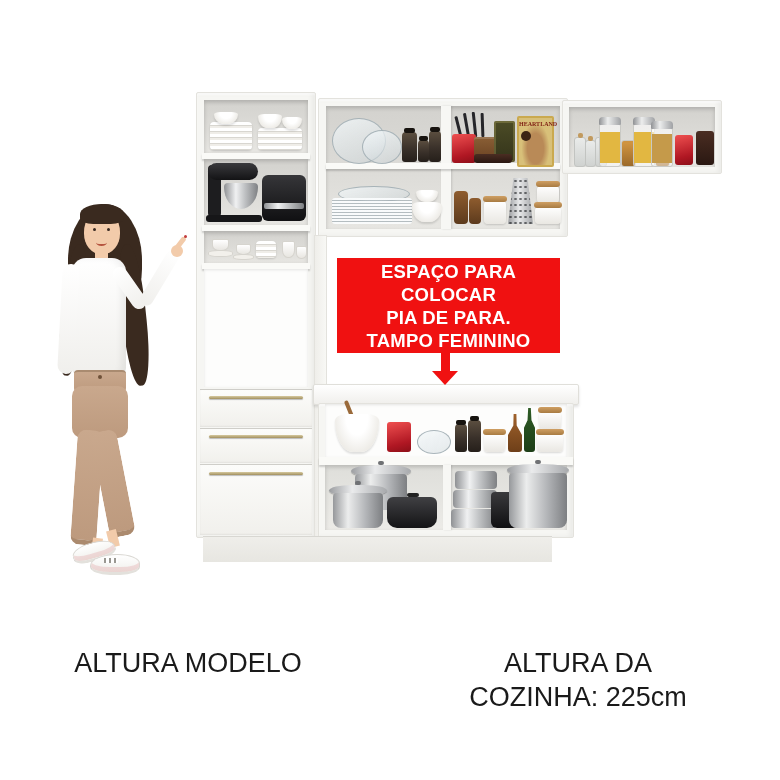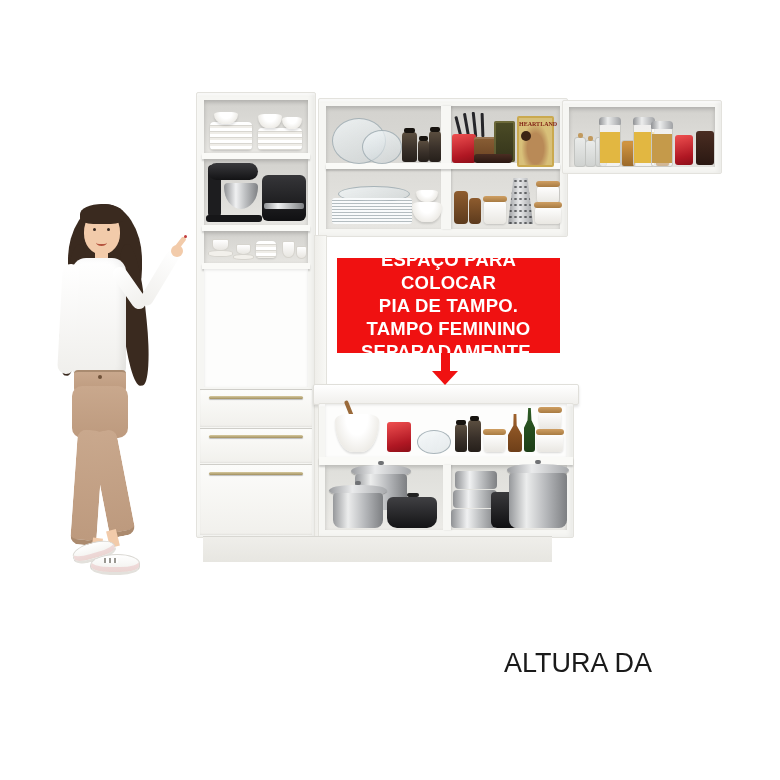--- a/index.html
+++ b/index.html
@@ -259,26 +259,27 @@
       <div class="it" style="left:166px;top:27px;width:28px;height:36px;background:linear-gradient(180deg,#3a3a3d,#0f0f11);border-radius:4px 4px 6px 6px;"></div>
       <div class="pot-lid knob" style="left:182px;top:-1px;width:62px;height:12px;"></div>
       <div class="it pot" style="left:184px;top:8px;width:58px;height:55px;"></div>
     </div>
   </div>
 
   <div class="plinth" style="left:203px;top:536px;width:349px;height:25px;"></div>
 
   <div class="banner" style="left:337px;top:258px;width:223px;height:95px;">
     <div>ESPAÇO PARA COLOCAR</div>
-    <div>PIA DE TAMPO.</div>
+    <div>PIA DE PARA.</div>
     <div>TAMPO FEMININO</div>
-    <div>SEPARADAMENTE.</div>
   </div>
   <div class="arrow-stem" style="left:441px;top:353px;width:9px;height:19px;"></div>
   <div class="arrow-head" style="left:432px;top:371px;"></div>
 
   <div class="caption" style="left:38px;top:646px;">
+    <div>ALTURA MODELO</div>
   </div>
   <div class="caption" style="left:428px;top:646px;">
     <div>ALTURA DA</div>
+    <div>COZINHA: 225cm</div>
   </div>
 
 </div>
 
 </body></html>

